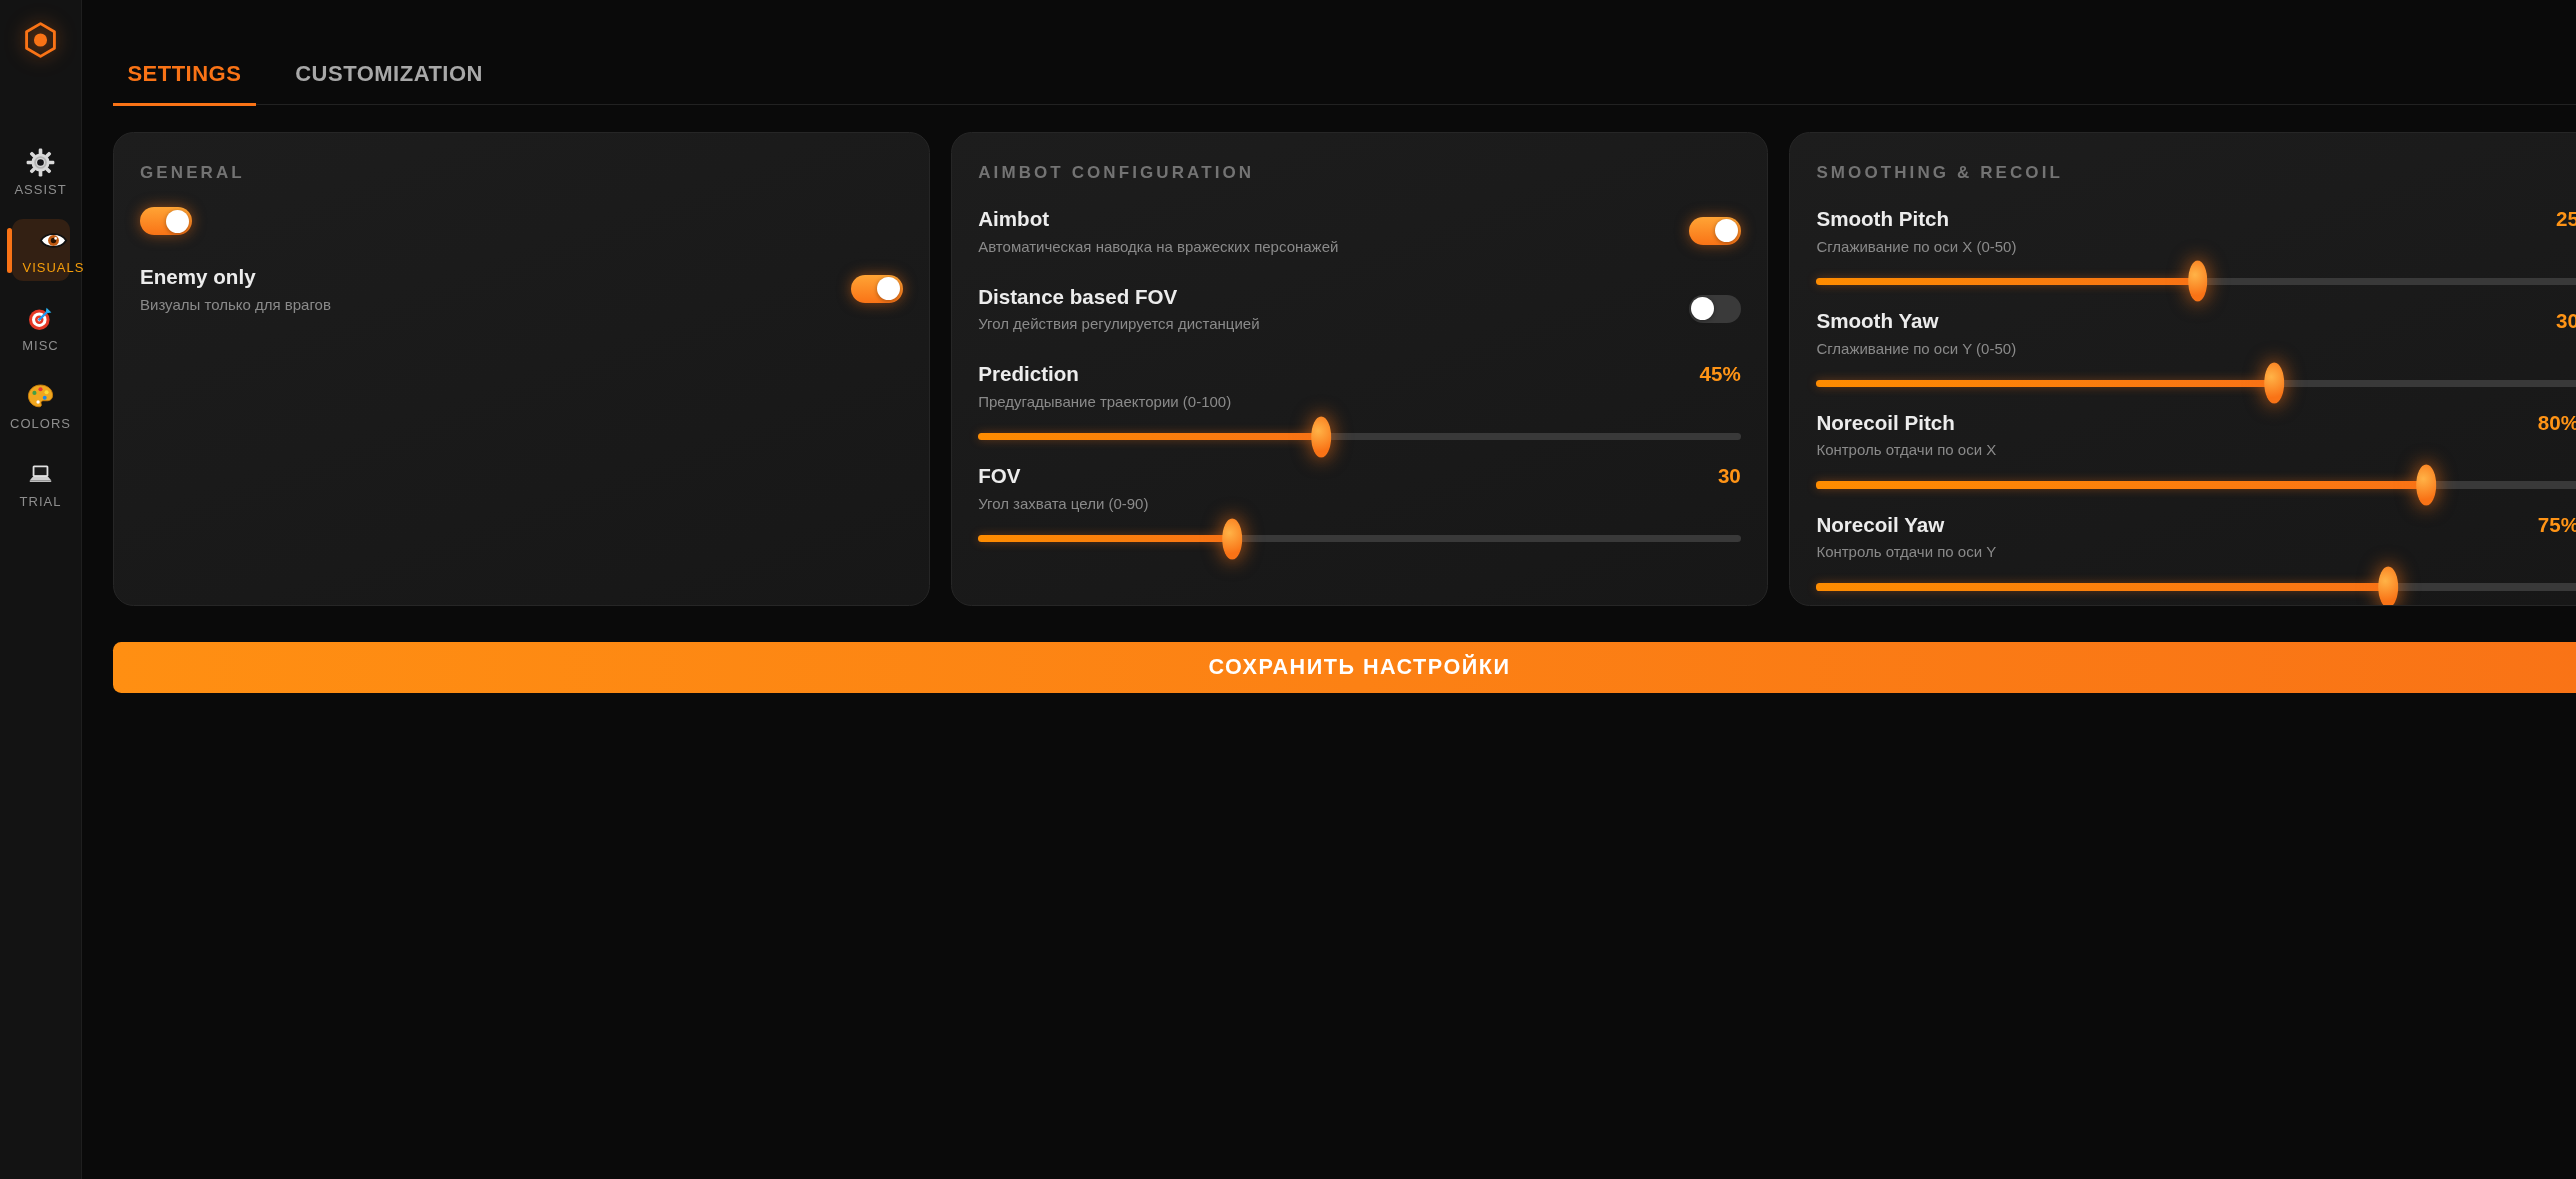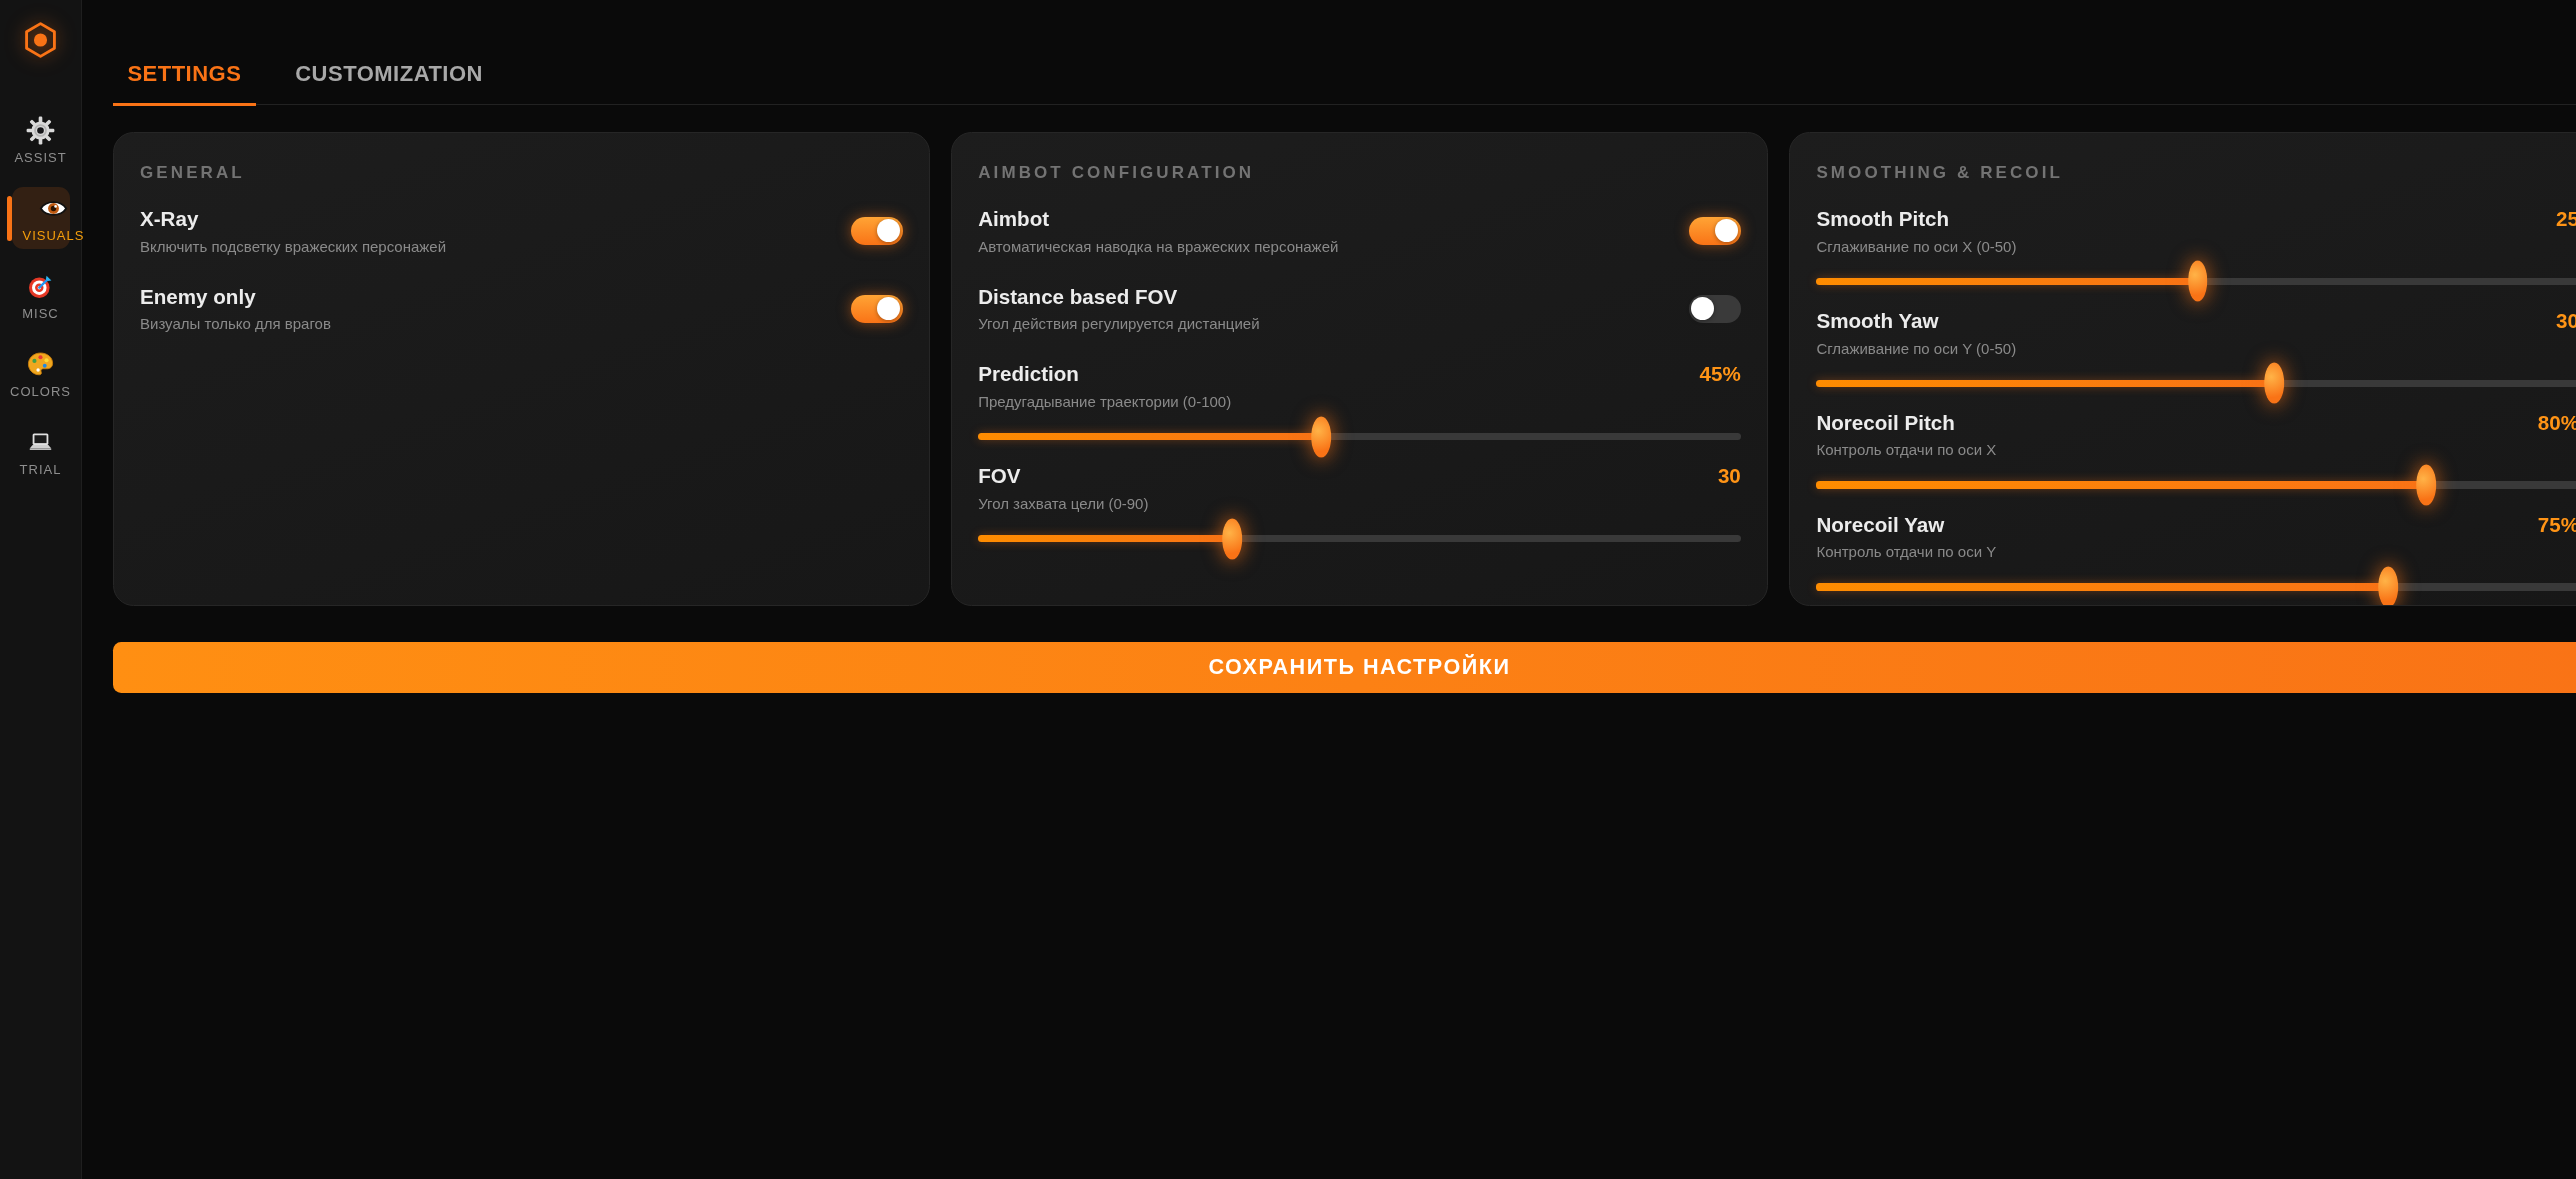--- a/index.html
+++ b/index.html
@@ -1,19 +1,19 @@
 <!DOCTYPE html>
 <html style="font-size:8.2px"><head>
 <meta charset="utf-8">
 <style>
   * { margin:0; padding:0; box-sizing:border-box; }
   html,body { width:2638px; height:1180px; background:#0a0a0a; font-family:"Liberation Sans", sans-serif; overflow:hidden; }
 
   
-  .sidebar { position:fixed; left:0; top:0; width:82px; height:100%; background:#131313; border-right:1px solid #1f1f1f; display:flex; flex-direction:column; align-items:center; }
+  .sidebar { position:fixed; left:0; top:0; width:82px; height:100%; background:#131313; border-right:1px solid #1f1f1f; display:flex; flex-direction:column; align-items:center;gap:32px; }
   .logo { margin-top:21.6px; filter:drop-shadow(0 0 9.3px rgba(249,115,22,.55)); }
   .nav { margin-top:49px; display:flex; flex-direction:column; align-items:center; }
   .nav-item { position:relative; width:58px; padding:7.2px 2.1px 6.2px; margin-bottom:15.5px; border-radius:11.3px; display:flex; flex-direction:column; align-items:center; gap:5.2px; cursor:pointer; }
   .nav-item.active { background:rgba(249,115,22,.14);padding-left:28px; }
   .nav-item.active::before { content:""; position:absolute; left:-4.1px; top:9.3px; width:4.6px; height:72%; max-height:77px; border-radius:3.1px; background:#f97316; }
   .nav-icon { width:29px; height:29px; display:flex; align-items:center; justify-content:center; }
   .nav-icon svg { width:29px; height:29px; }
   .nav-label { font-size:13px; letter-spacing:1px; color:#8e8e8e; }
   .nav-item.active .nav-label { color:#f59e0b; }
 
@@ -154,24 +154,20 @@
   <div class="tabs" id="tabs">
       <div class="tab active">SETTINGS</div>
       <div class="tab">CUSTOMIZATION</div>
     </div>
 
   <div class="panels" id="panels">
       <section class="panel">
     <h2 class="panel-title">GENERAL</h2>
     <div class="panel-rows">
           <div class="toggle-row">
-    <div class="toggle-text">
-      <div class="row-title">X-Ray</div>
-      <div class="row-sub">Включить подсветку вражеских персонажей</div>
-    </div>
     <div class="toggle on">
       <div class="knob"></div>
     </div>
   </div>
           <div class="toggle-row">
     <div class="toggle-text">
       <div class="row-title">Enemy only</div>
       <div class="row-sub">Визуалы только для врагов</div>
     </div>
     <div class="toggle on">

